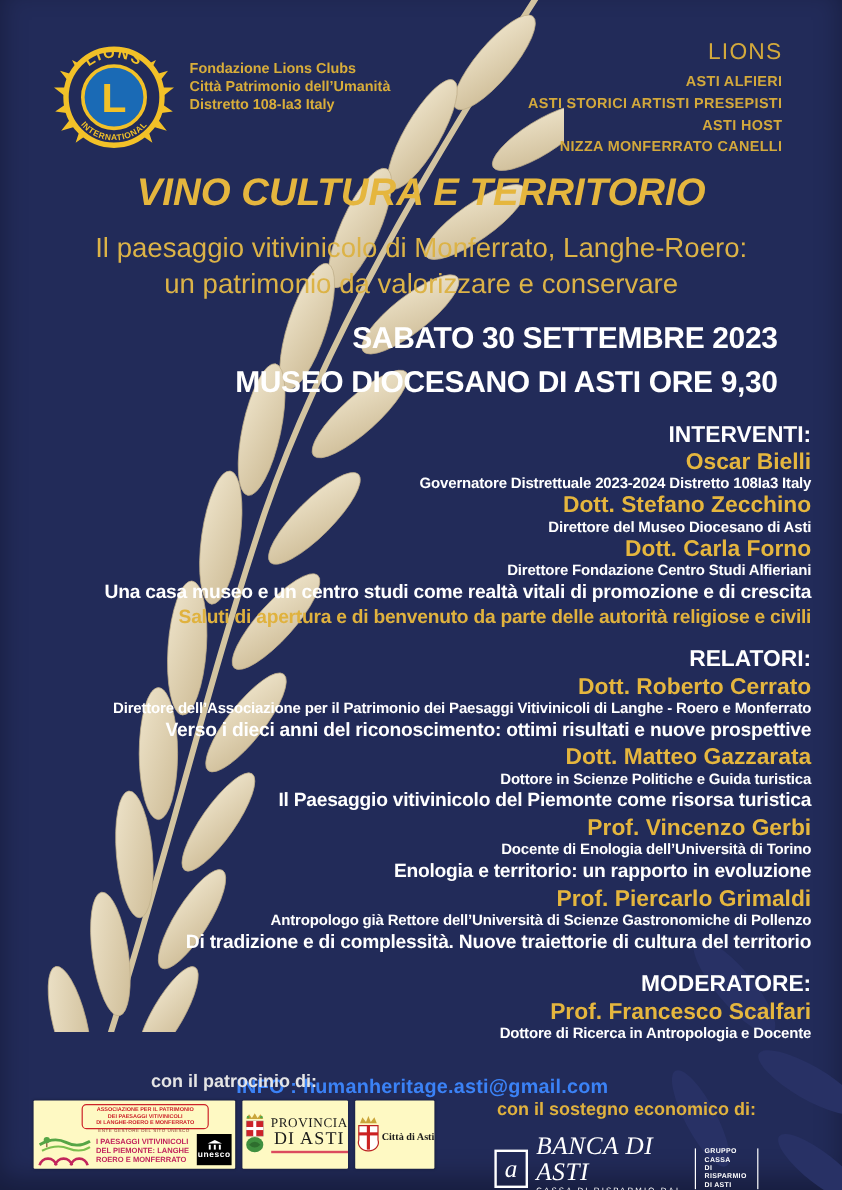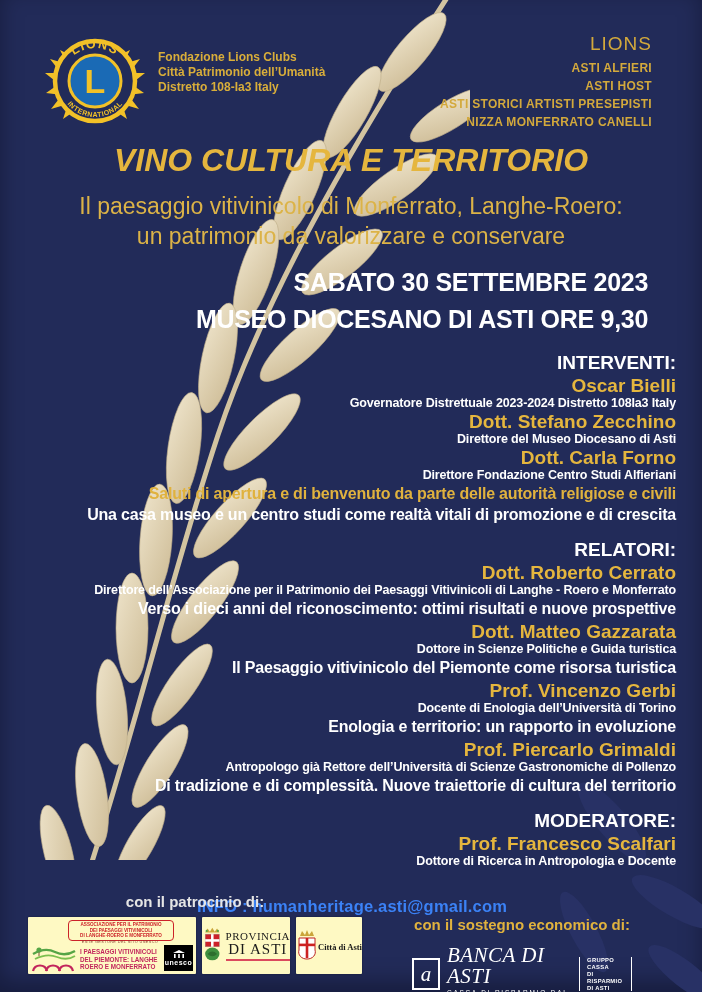--- a/index.html
+++ b/index.html
@@ -142,22 +142,22 @@
 
   <div class="layer foundation">
     <div>Fondazione Lions Clubs</div>
     <div>Città Patrimonio dell’Umanità</div>
     <div>Distretto 108-Ia3 Italy</div>
   </div>
 
   <div class="layer clubs">
     <div class="clubs-title">LIONS</div>
     <div class="club-line">ASTI ALFIERI</div>
+    <div class="club-line">ASTI STORICI ARTISTI PRESEPISTI</div>
     <div class="club-line">ASTI HOST</div>
-    <div class="club-line">ASTI STORICI ARTISTI PRESEPISTI</div>
     <div class="club-line">NIZZA MONFERRATO CANELLI</div>
   </div>
 
   <div class="layer title-block">
     <h1 class="main-title">VINO CULTURA E TERRITORIO</h1>
     <div class="subtitle first">Il paesaggio vitivinicolo di Monferrato, Langhe-Roero:</div>
     <div class="subtitle">un patrimonio da valorizzare e conservare</div>
   </div>
 
   <div class="layer date-block">
@@ -168,22 +168,22 @@
   <div class="layer body-block">
 
     <section>
       <h2 class="heading">INTERVENTI:</h2>
       <div class="name">Oscar Bielli</div>
       <div class="role">Governatore Distrettuale 2023-2024 Distretto 108Ia3 Italy</div>
       <div class="name">Dott. Stefano Zecchino</div>
       <div class="role">Direttore del Museo Diocesano di Asti</div>
       <div class="name">Dott. Carla Forno</div>
       <div class="role">Direttore Fondazione Centro Studi Alfieriani</div>
+      <div class="talk">Una casa museo e un centro studi come realtà vitali di promozione e di crescita</div>
       <div class="talk gold">Saluti di apertura e di benvenuto da parte delle autorità religiose e civili</div>
-      <div class="talk">Una casa museo e un centro studi come realtà vitali di promozione e di crescita</div>
     </section>
 
     <section class="gap-lg">
       <h2 class="heading">RELATORI:</h2>
       <div class="name">Dott. Roberto Cerrato</div>
       <div class="role">Direttore dell’Associazione per il Patrimonio dei Paesaggi Vitivinicoli di Langhe - Roero e Monferrato</div>
       <div class="talk">Verso i dieci anni del riconoscimento: ottimi risultati e nuove prospettive</div>
       <div class="name">Dott. Matteo Gazzarata</div>
       <div class="role">Dottore in Scienze Politiche e Guida turistica</div>
       <div class="talk">Il Paesaggio vitivinicolo del Piemonte come risorsa turistica</div>

